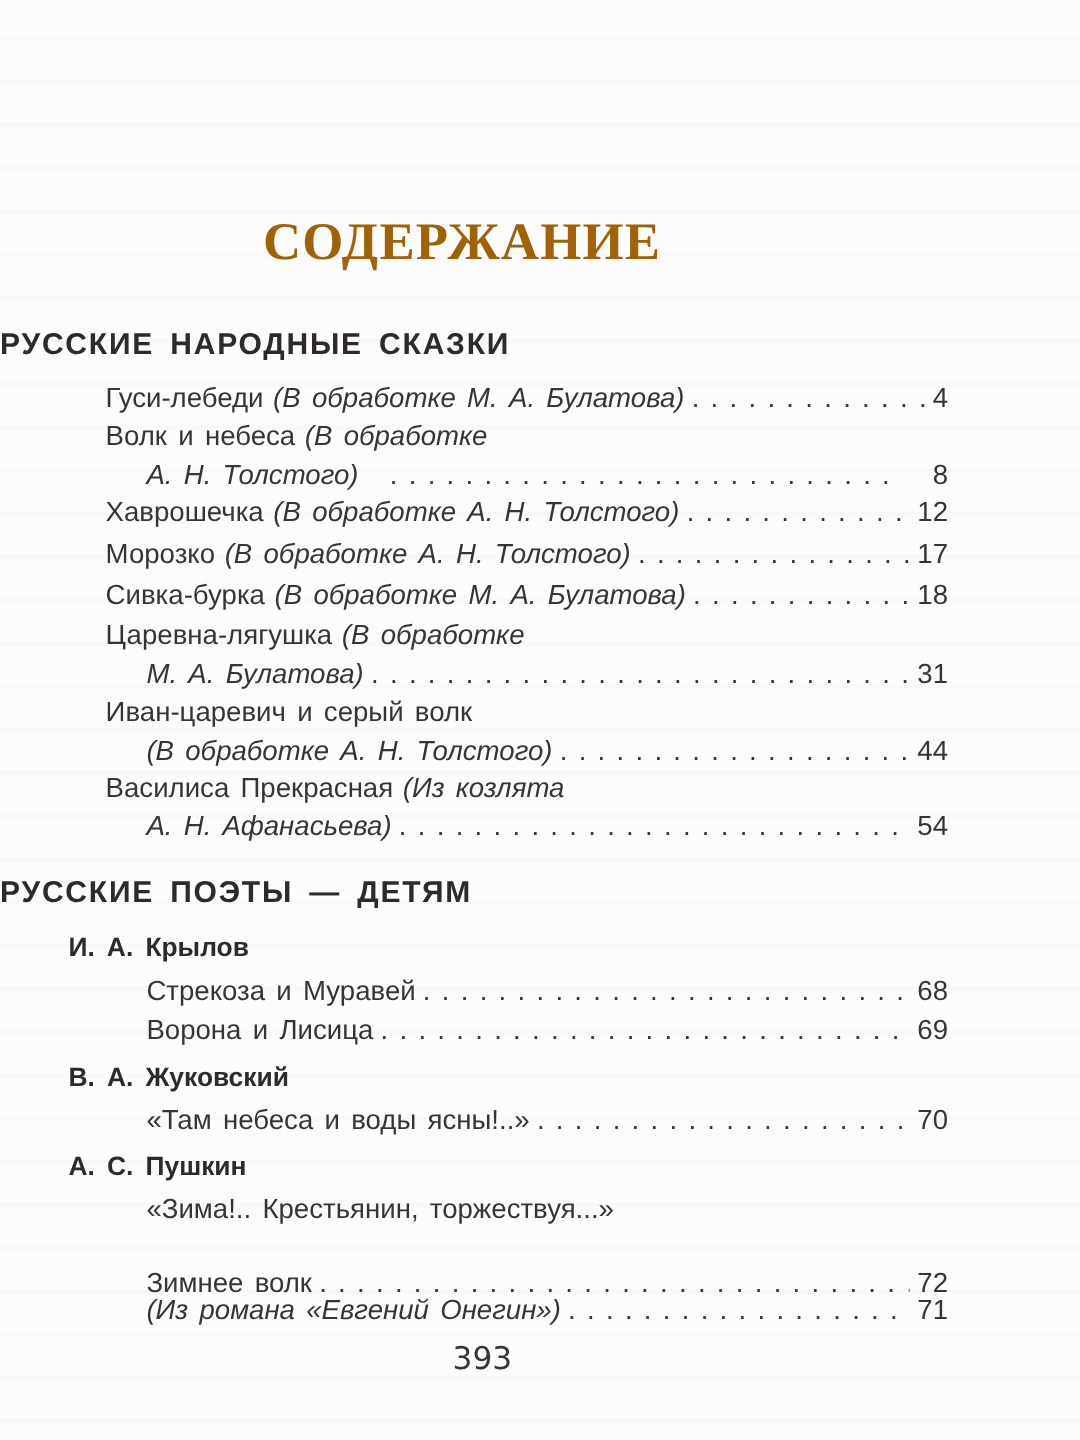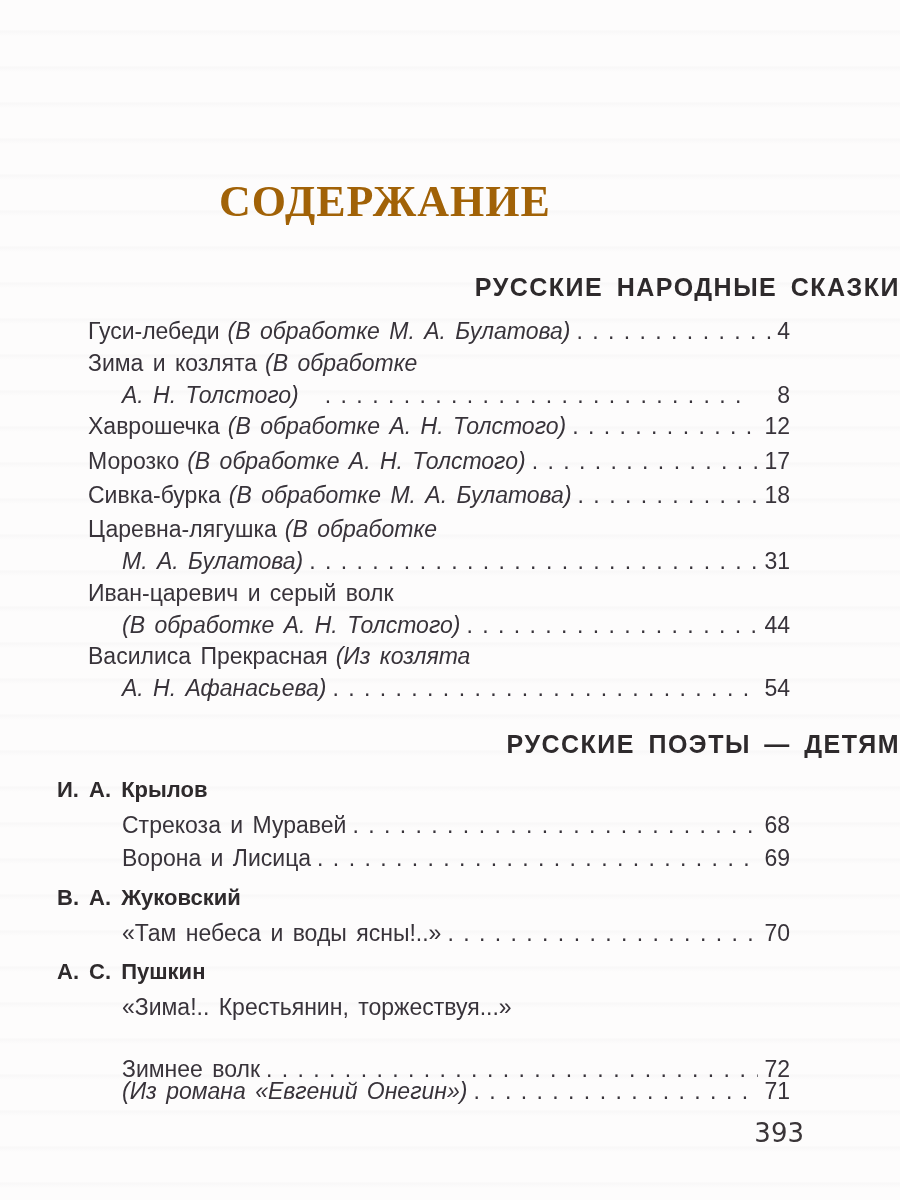--- a/index.html
+++ b/index.html
@@ -22,21 +22,21 @@
       text-align: center;
       font-family: "Liberation Serif", "DejaVu Serif", serif;
       font-weight: bold;
       font-size: 44px;
       letter-spacing: 1px;
       color: #a16207;
       margin-left: 24px;
     }
     .section-heading {
       position: absolute; left: 0; width: 900px;
-      text-align: right;
+      text-align: left;
       font-weight: bold;
       font-size: 25px;
       letter-spacing: 1.5px;
       word-spacing: 5px;
       color: #2e2a2c;
     }
     .row {
       position: absolute;
       left: 88px; right: 110px;
       height: 30px;
@@ -67,21 +67,21 @@
     .author {
       position: absolute; left: 57px;
       font-weight: bold;
       font-size: 22px;
       line-height: 30px;
       word-spacing: 4px;
       color: #2e2a2c;
     }
     .page-number {
       position: absolute; left: 0; width: 804px; top: 1118px;
-      text-align: right;
+      text-align: center;
       font-family: "DejaVu Sans", sans-serif;
       font-size: 26px;
       color: #3a3538;
     }
   </style>
 </head>
 <body>
 
 <div class="bleed"></div>
 
@@ -90,21 +90,21 @@
 <div class="section-heading" style="top:273px;">РУССКИЕ НАРОДНЫЕ СКАЗКИ</div>
 
 <div class="row" style="top:316px;">
   <span class="title">Гуси-лебеди</span>
   <span class="note">(В обработке М. А. Булатова)</span>
   <span class="dots"></span>
   <span class="page">4</span>
 </div>
 
 <div class="row" style="top:348px;">
-  <span class="title">Зима и козлята</span>
+  <span class="title">Волк и небеса</span>
   <span class="note">(В обработке</span>
 </div>
 <div class="row cont" style="top:380px;gap:20px;">
   <span class="note" style="margin-left:0">А. Н. Толстого)</span>
   <span class="dots"></span>
   <span class="page">8</span>
 </div>
 
 <div class="row" style="top:411px;">
   <span class="title">Хаврошечка</span>

